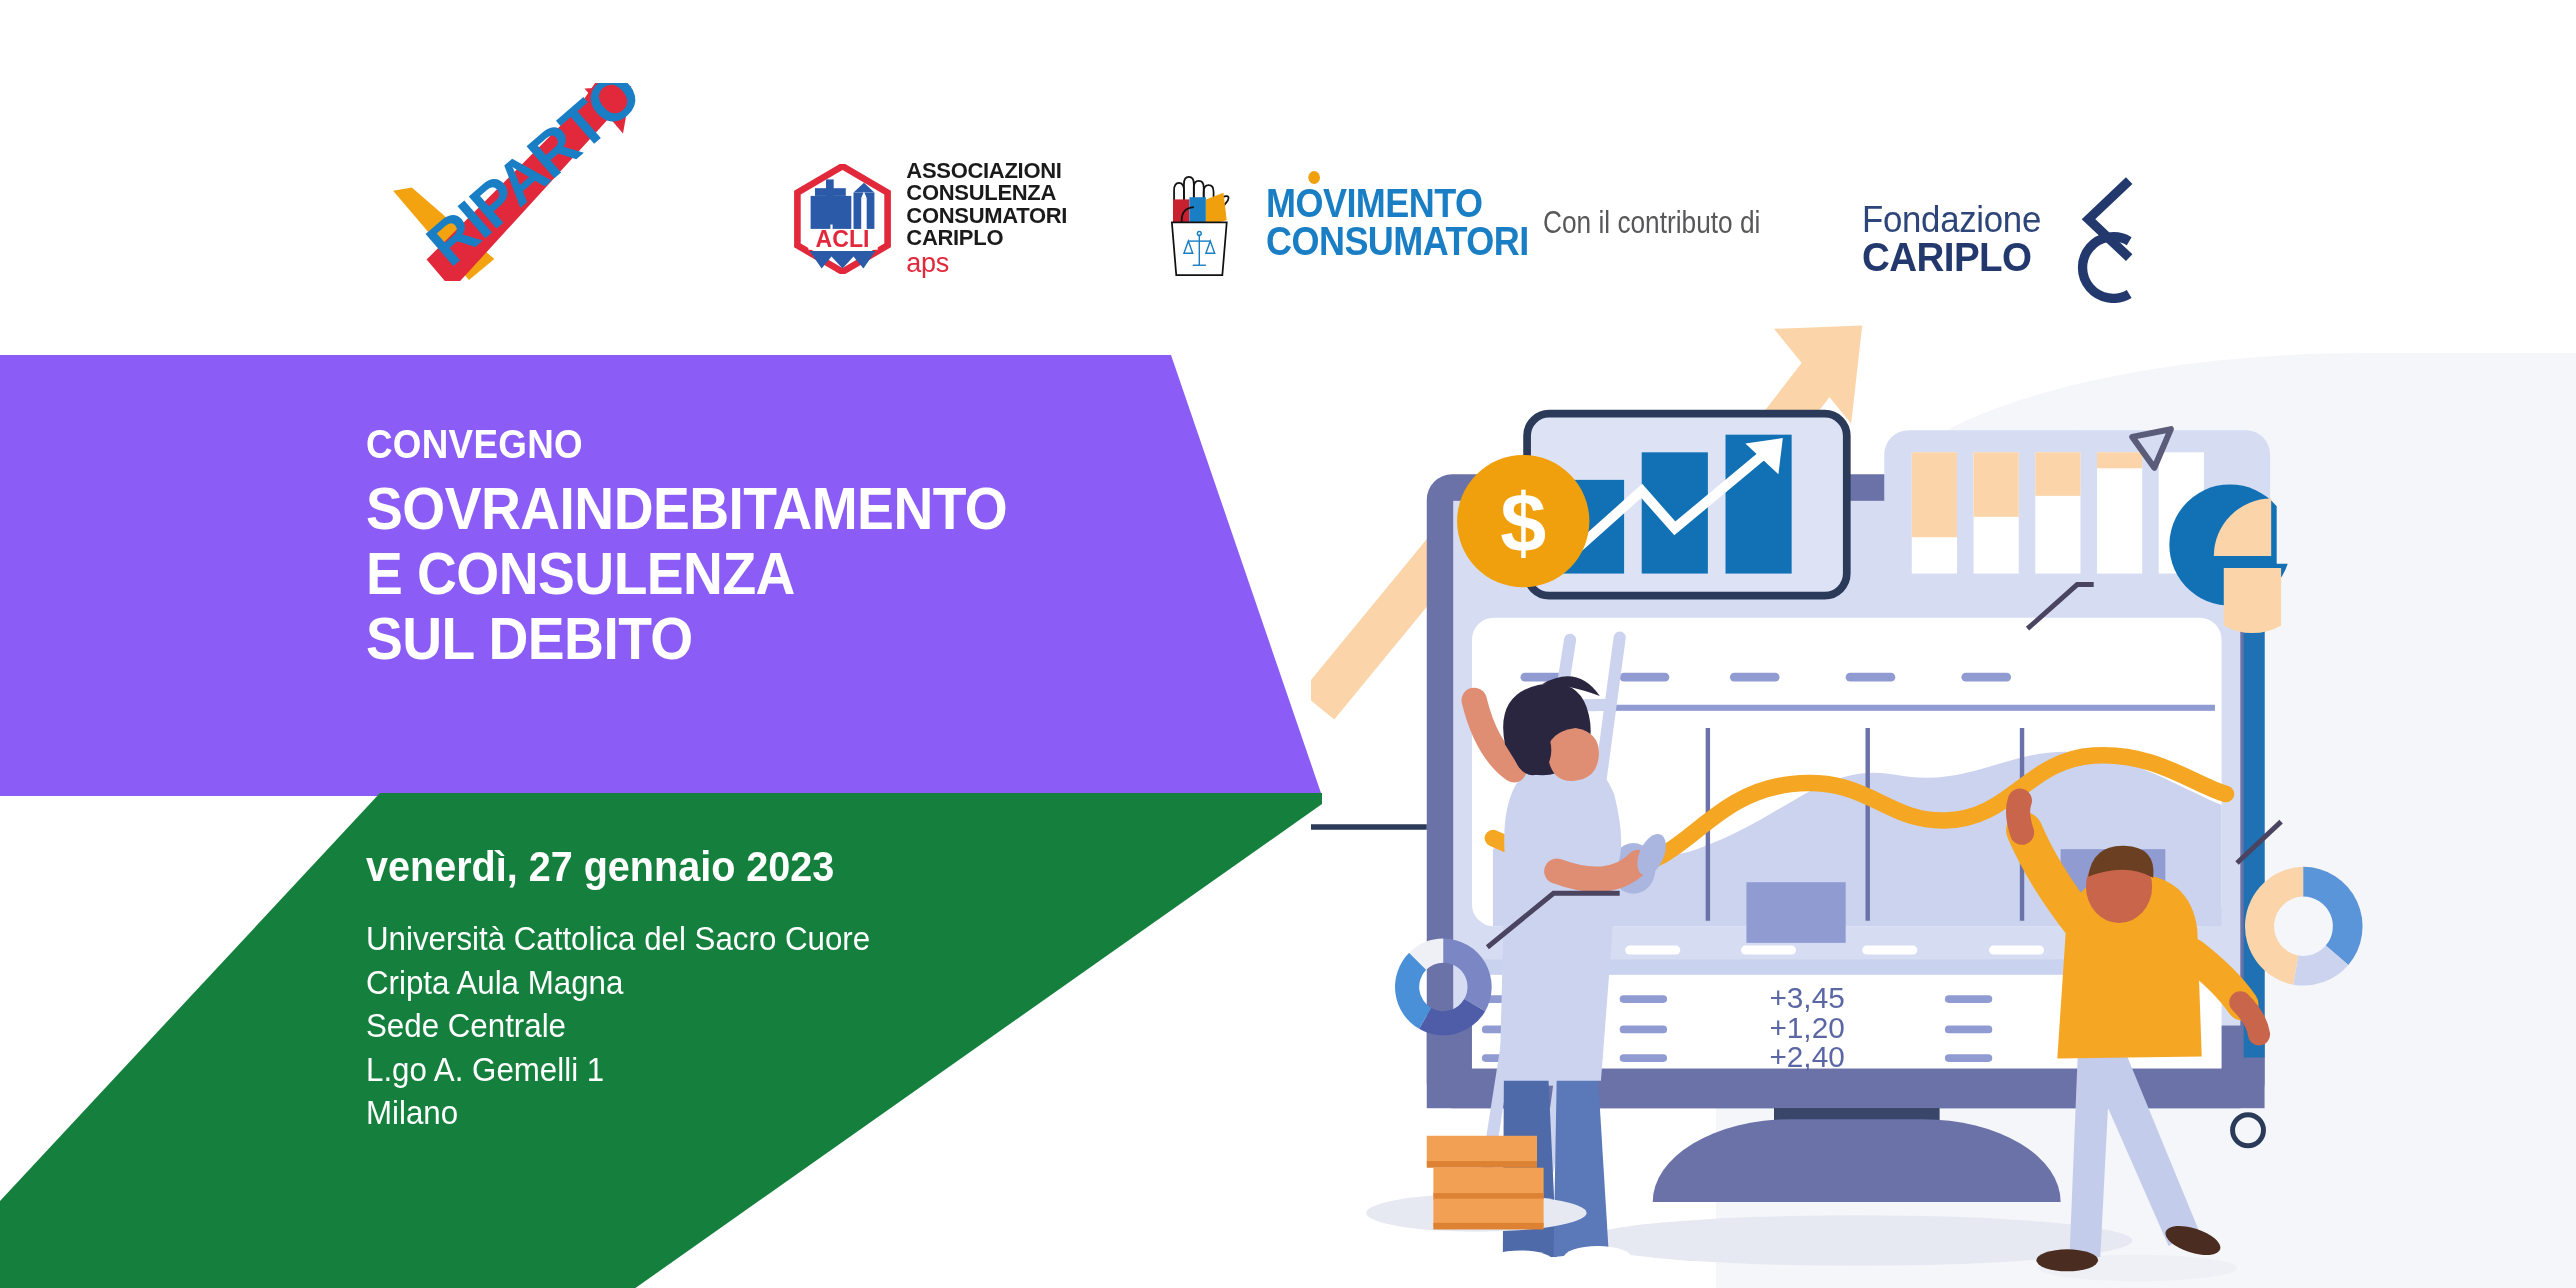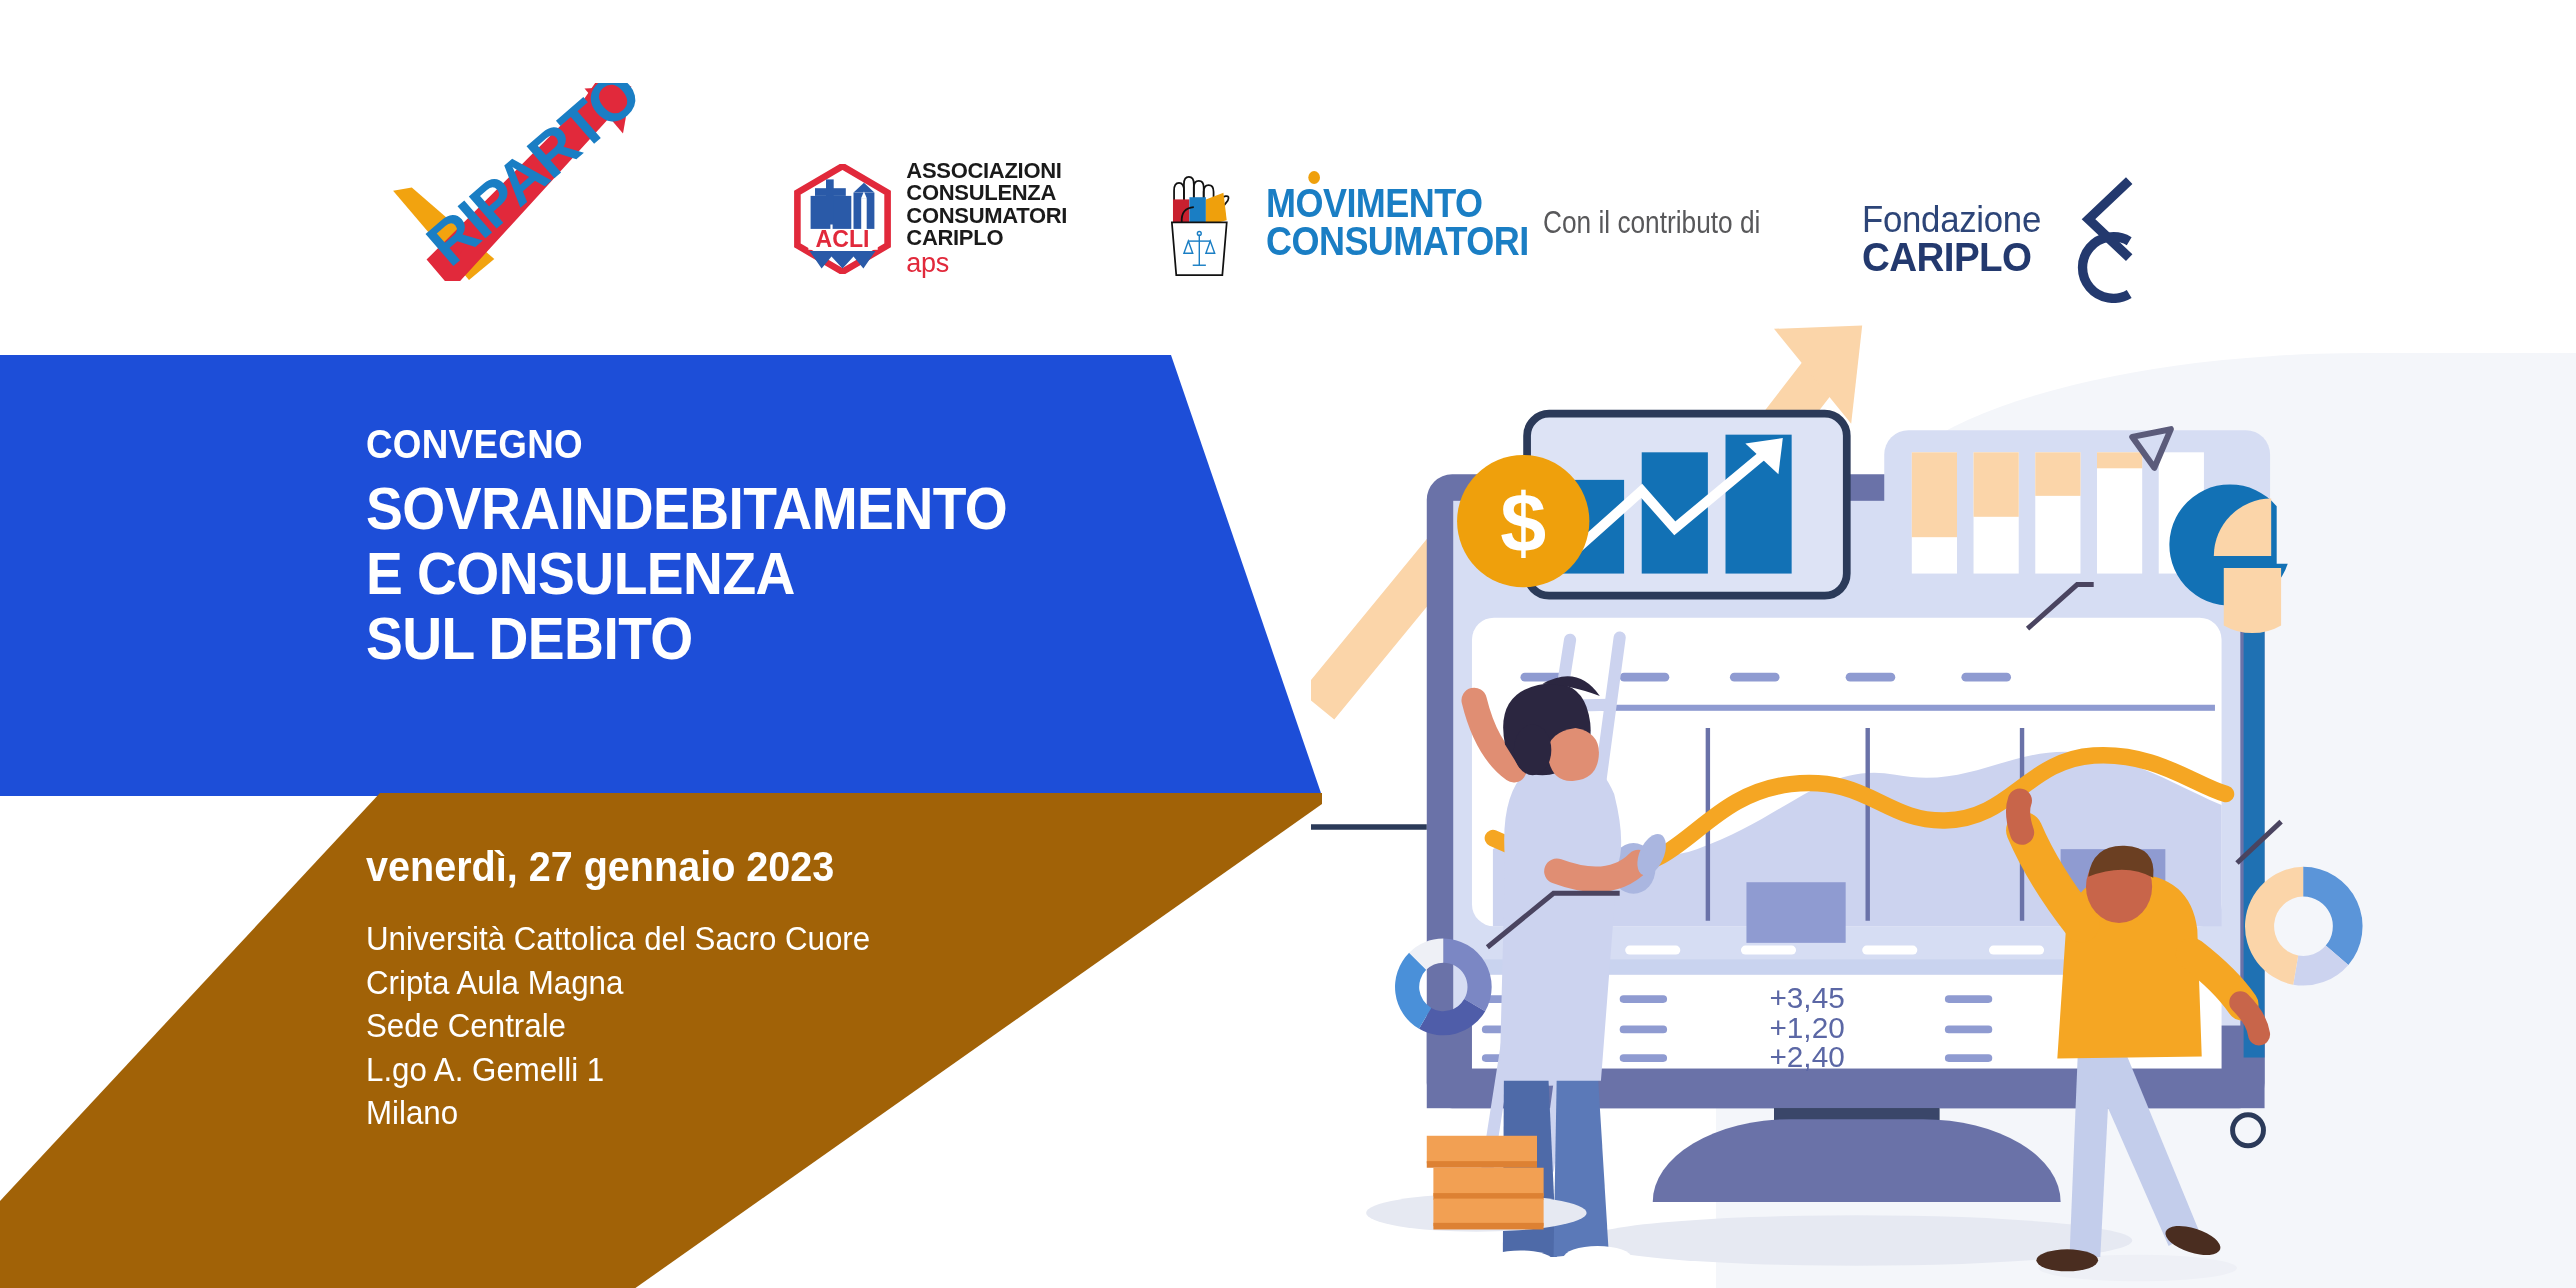--- a/index.html
+++ b/index.html
@@ -27,30 +27,30 @@
                letter-spacing:-0.6px;transform:scaleX(.9);transform-origin:left center;}
   .contrib{position:absolute;left:1543px;top:204px;font-size:32px;color:#58585a;
            transform:scaleX(.82);transform-origin:left center;white-space:nowrap;}
   .cariplo{position:absolute;left:1862px;top:176px;display:flex;align-items:center;gap:20px;}
   .cariplo-txt{line-height:.97;transform:scaleX(.94);transform-origin:left center;}
   .cariplo-txt .f{font-size:37px;color:#2d4578;font-weight:400;letter-spacing:-0.3px;}
   .cariplo-txt .c{font-size:41px;color:#23396e;font-weight:700;letter-spacing:-0.6px;}
   .cariplo-mark{width:66px;height:127px;flex:0 0 auto;}
 
   
-  .band-orange{position:absolute;left:0;top:355px;width:1322px;height:441px;background:#1d4ed8;
+  .band-orange{position:absolute;left:0;top:355px;width:1322px;height:441px;background:#8b5cf6;
        clip-path:polygon(0 0, 1171px 0, 1322px 441px, 0 441px);}
   .band-orange .inner{position:absolute;left:366px;top:69px;}
   .kicker{font-size:40px;font-weight:700;color:#ffffff;letter-spacing:0.3px;
           transform:scaleX(.92);transform-origin:left center;line-height:1;}
   .title{margin-top:13.2px;font-size:60px;font-weight:700;color:#ffffff;line-height:1.08;
          letter-spacing:-0.6px;transform:scaleX(.92);transform-origin:left center;white-space:nowrap;}
 
   
-  .band-red{position:absolute;left:0;top:793px;width:1322px;height:496px;background:#a16207;
+  .band-red{position:absolute;left:0;top:793px;width:1322px;height:496px;background:#15803d;
        clip-path:polygon(380px 0, 1322px 0, 1322px 11px, 634px 496px, 0 496px, 0 408px);}
   .band-red .inner{position:absolute;left:366px;top:52px;}
   .date{font-size:43px;font-weight:700;color:#fff;line-height:1;
         transform:scaleX(.92);transform-origin:left center;white-space:nowrap;}
   .venue{margin-top:29px;font-size:34px;color:#fff;line-height:1.28;font-weight:400;
          transform:scaleX(.92);transform-origin:left center;white-space:nowrap;}
 
   
   .illu{position:absolute;left:1311px;top:309px;width:1265px;height:980px;}
 </style>

